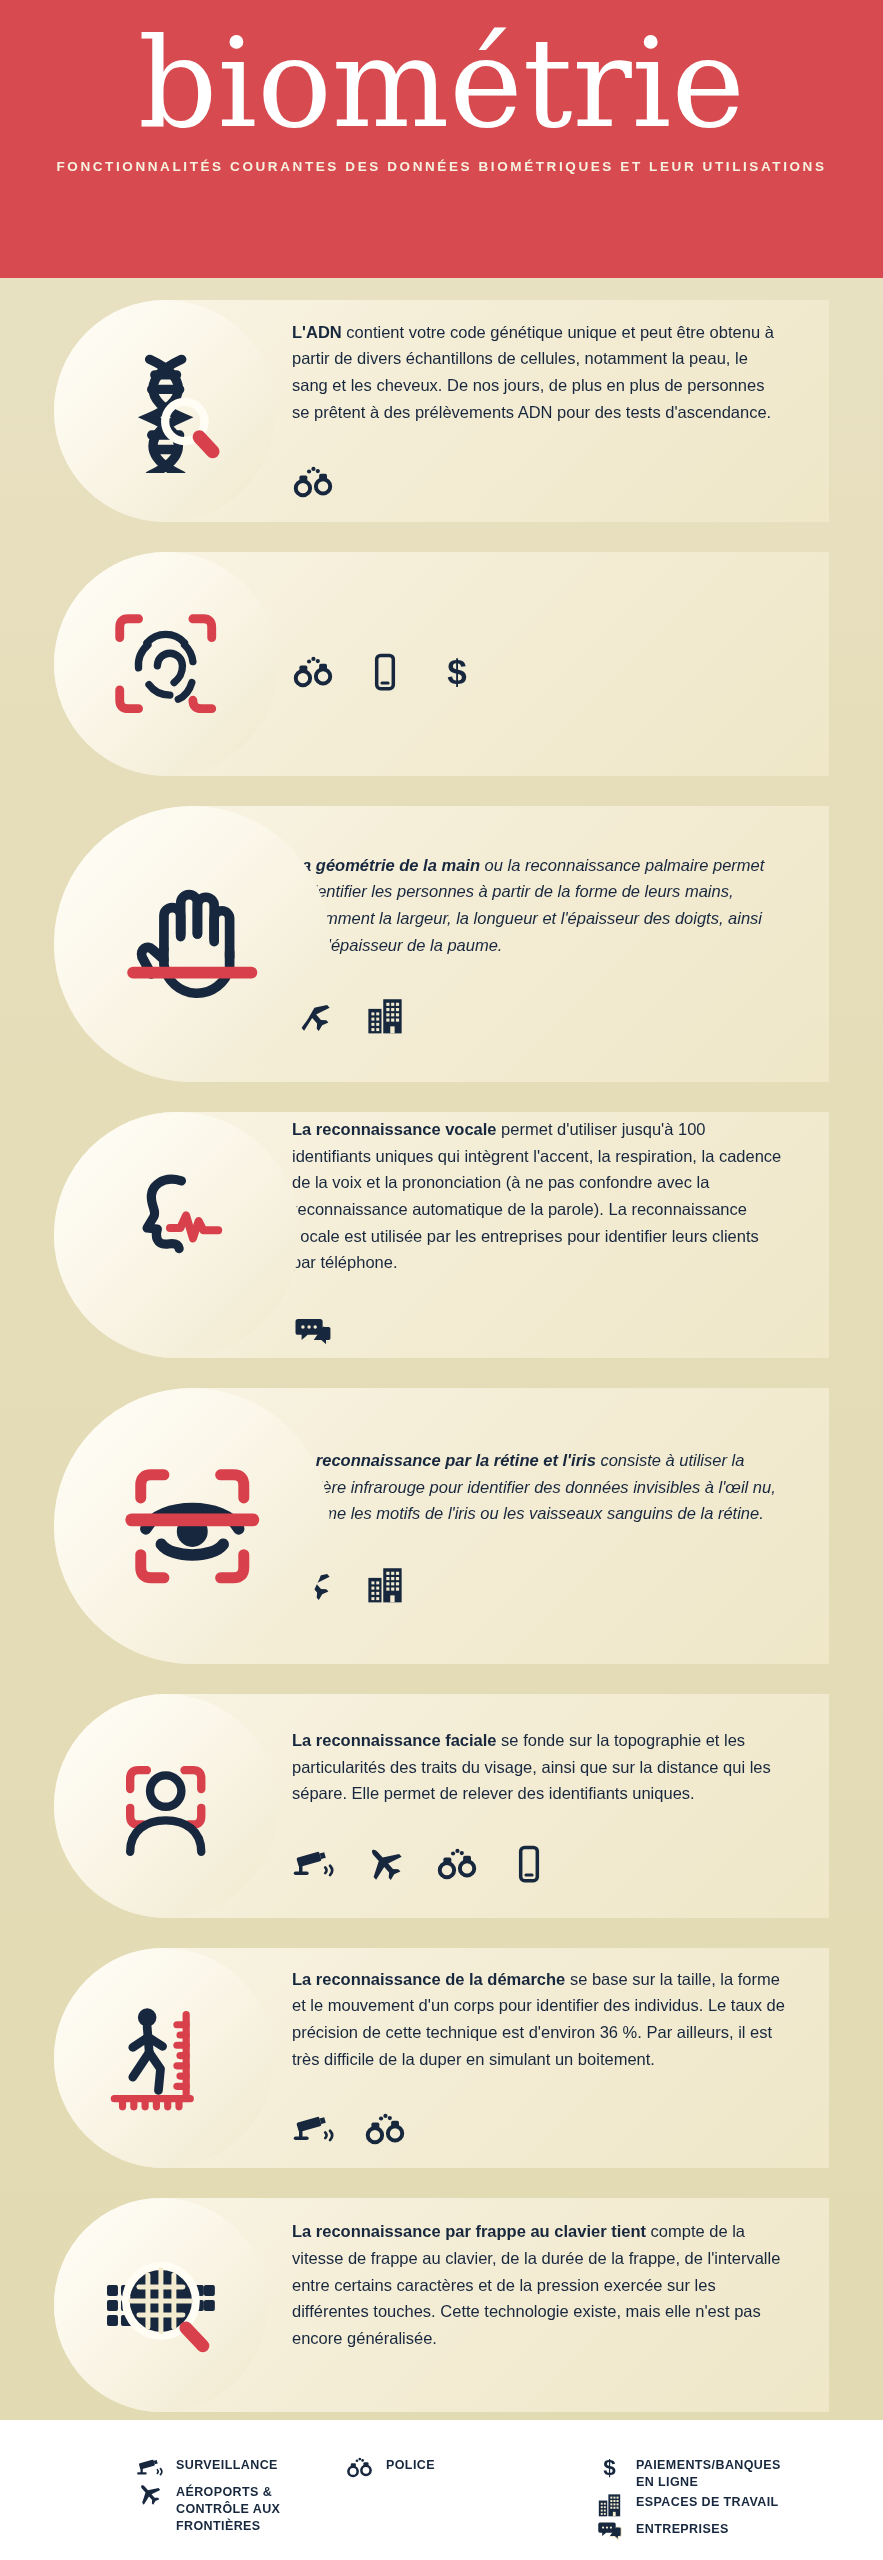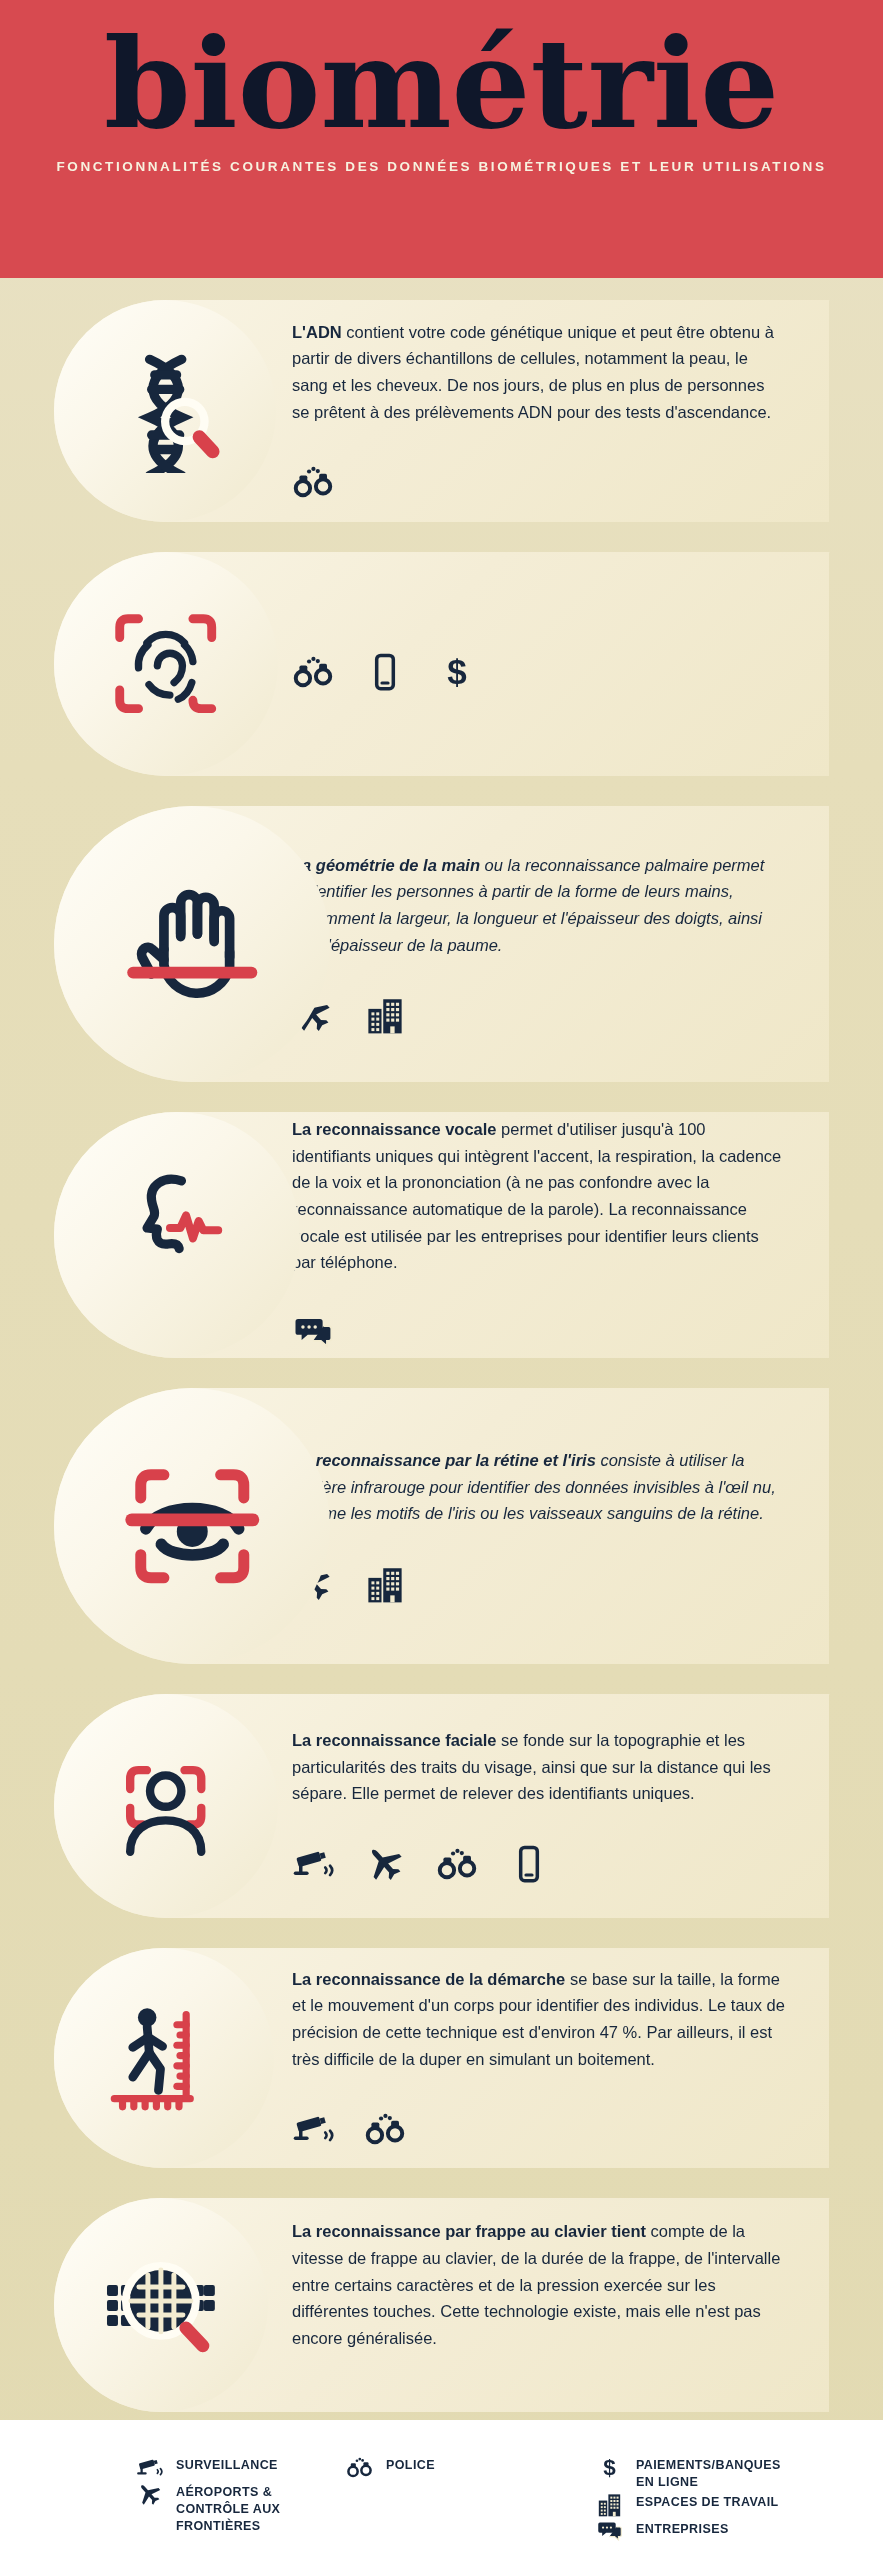--- a/index.html
+++ b/index.html
@@ -2,21 +2,21 @@
 <html><head>
 <meta charset="utf-8">
 <style>
   html,body{margin:0;padding:0;}
   body{width:883px;background:#cfcfcf;font-family:"Liberation Sans",sans-serif;}
   .page{width:883px;height:2560px;display:flex;flex-direction:column;overflow:hidden;
         background:linear-gradient(180deg,#E9E2C6 0%,#E6DEBA 30%,#E2DAB2 100%);}
   
   .header{background:#D74A50;height:278px;box-sizing:border-box;padding-top:30px;text-align:center;flex:none;}
   .title1{color:#FFFFFF;font-size:42px;font-weight:bold;letter-spacing:5px;line-height:1.1;}
-  .title2{color:#0f172a;font-family:"DejaVu Serif","Liberation Serif",serif;font-weight:bold;
+  .title2{color:#ffffff;font-family:"DejaVu Serif","Liberation Serif",serif;font-weight:normal;
           font-size:124px;line-height:0.96;margin-top:-6px;}
   .subtitle{color:#F7F2DF;font-size:13.5px;font-weight:bold;letter-spacing:2.6px;margin-top:16px;}
   
   .content{flex:none;box-sizing:border-box;padding:22px 54px 8px 54px;}
   .card{position:relative;width:775px;border-radius:9999px 22px 22px 9999px;margin-bottom:30px;
         background:linear-gradient(135deg,#FAF6E7 0%,#F4EDD6 45%,#EFE7C8 100%);
         display:flex;flex-direction:column;justify-content:center;box-sizing:border-box;
         padding-left:238px;padding-right:44px;gap:20px;}
   .card:last-child{margin-bottom:0;}
   .circle{position:absolute;left:0;top:0;height:100%;aspect-ratio:1/1;border-radius:50%;
@@ -358,21 +358,21 @@
               <path d="M12 100h74"></path>
               <path d="M20 100v8"></path>
               <path d="M31 100v8"></path>
               <path d="M42 100v8"></path>
               <path d="M53 100v8"></path>
               <path d="M64 100v8"></path>
               <path d="M75 100v8"></path>
             </g>
           </svg>
         </div>
-      <p><strong>La reconnaissance de la démarche</strong><span> se base sur la taille, la forme et le mouvement d'un corps pour identifier des individus. Le taux de précision de cette technique est d'environ 47 %. Par ailleurs, il est très difficile de la duper en simulant un boitement.</span></p>
+      <p><strong>La reconnaissance de la démarche</strong><span> se base sur la taille, la forme et le mouvement d'un corps pour identifier des individus. Le taux de précision de cette technique est d'environ 36 %. Par ailleurs, il est très difficile de la duper en simulant un boitement.</span></p>
       <div class="usage">
           <span class="uicon">
             <svg viewBox="0 0 48 48">
               <g transform="rotate(-16 20 19)">
                 <rect x="6" y="13" width="27" height="11" rx="2" fill="#17273D"></rect>
                 <rect x="33" y="15.5" width="5.5" height="6.5" fill="#17273D"></rect>
               </g>
               <path d="M10 24v10" stroke="#17273D" stroke-width="4"></path>
               <path d="M4 34.5h13" stroke="#17273D" stroke-width="4" stroke-linecap="round"></path>
               <path d="M38 28c2 2 2 4.5 0 6.5" fill="none" stroke="#17273D" stroke-width="3" stroke-linecap="round"></path>

